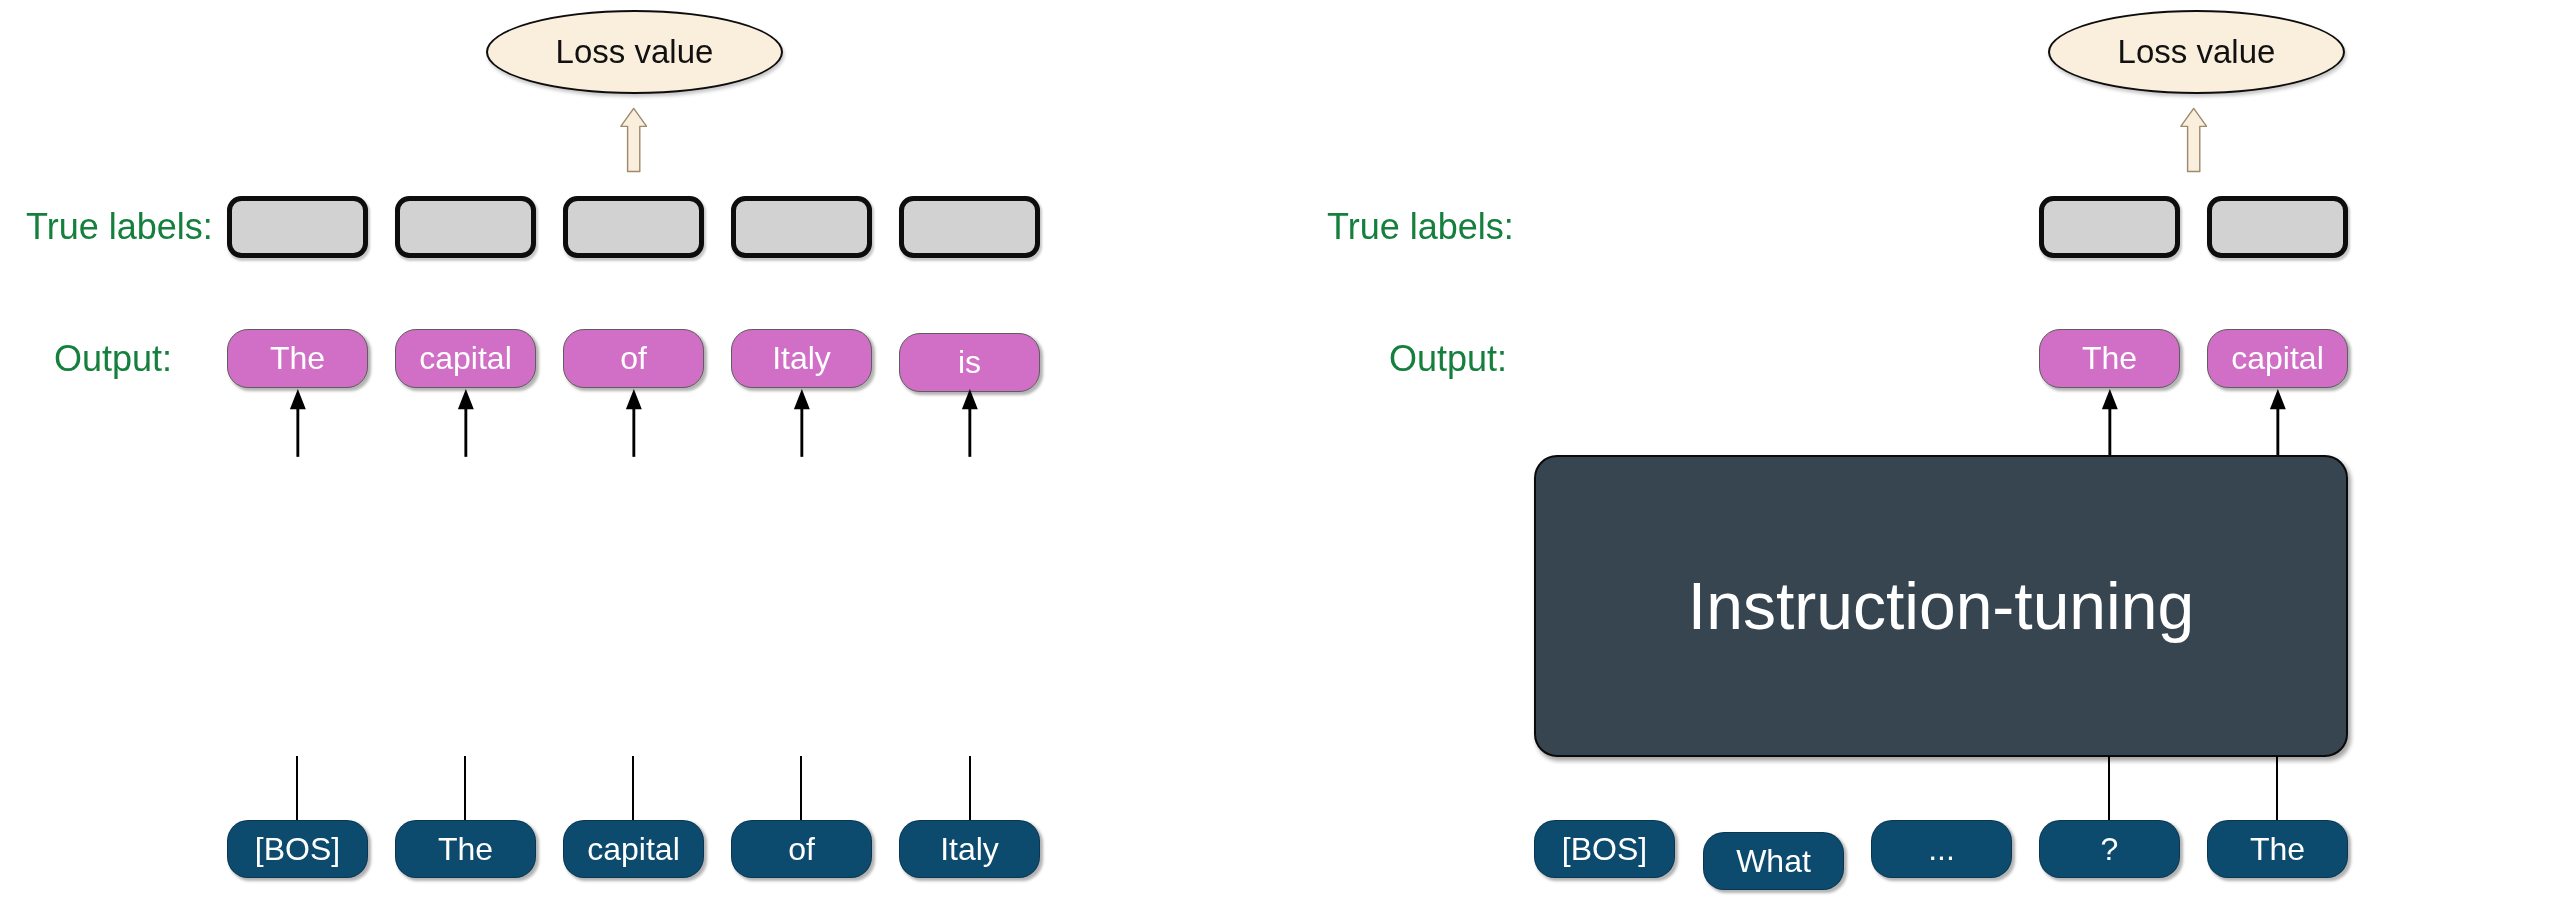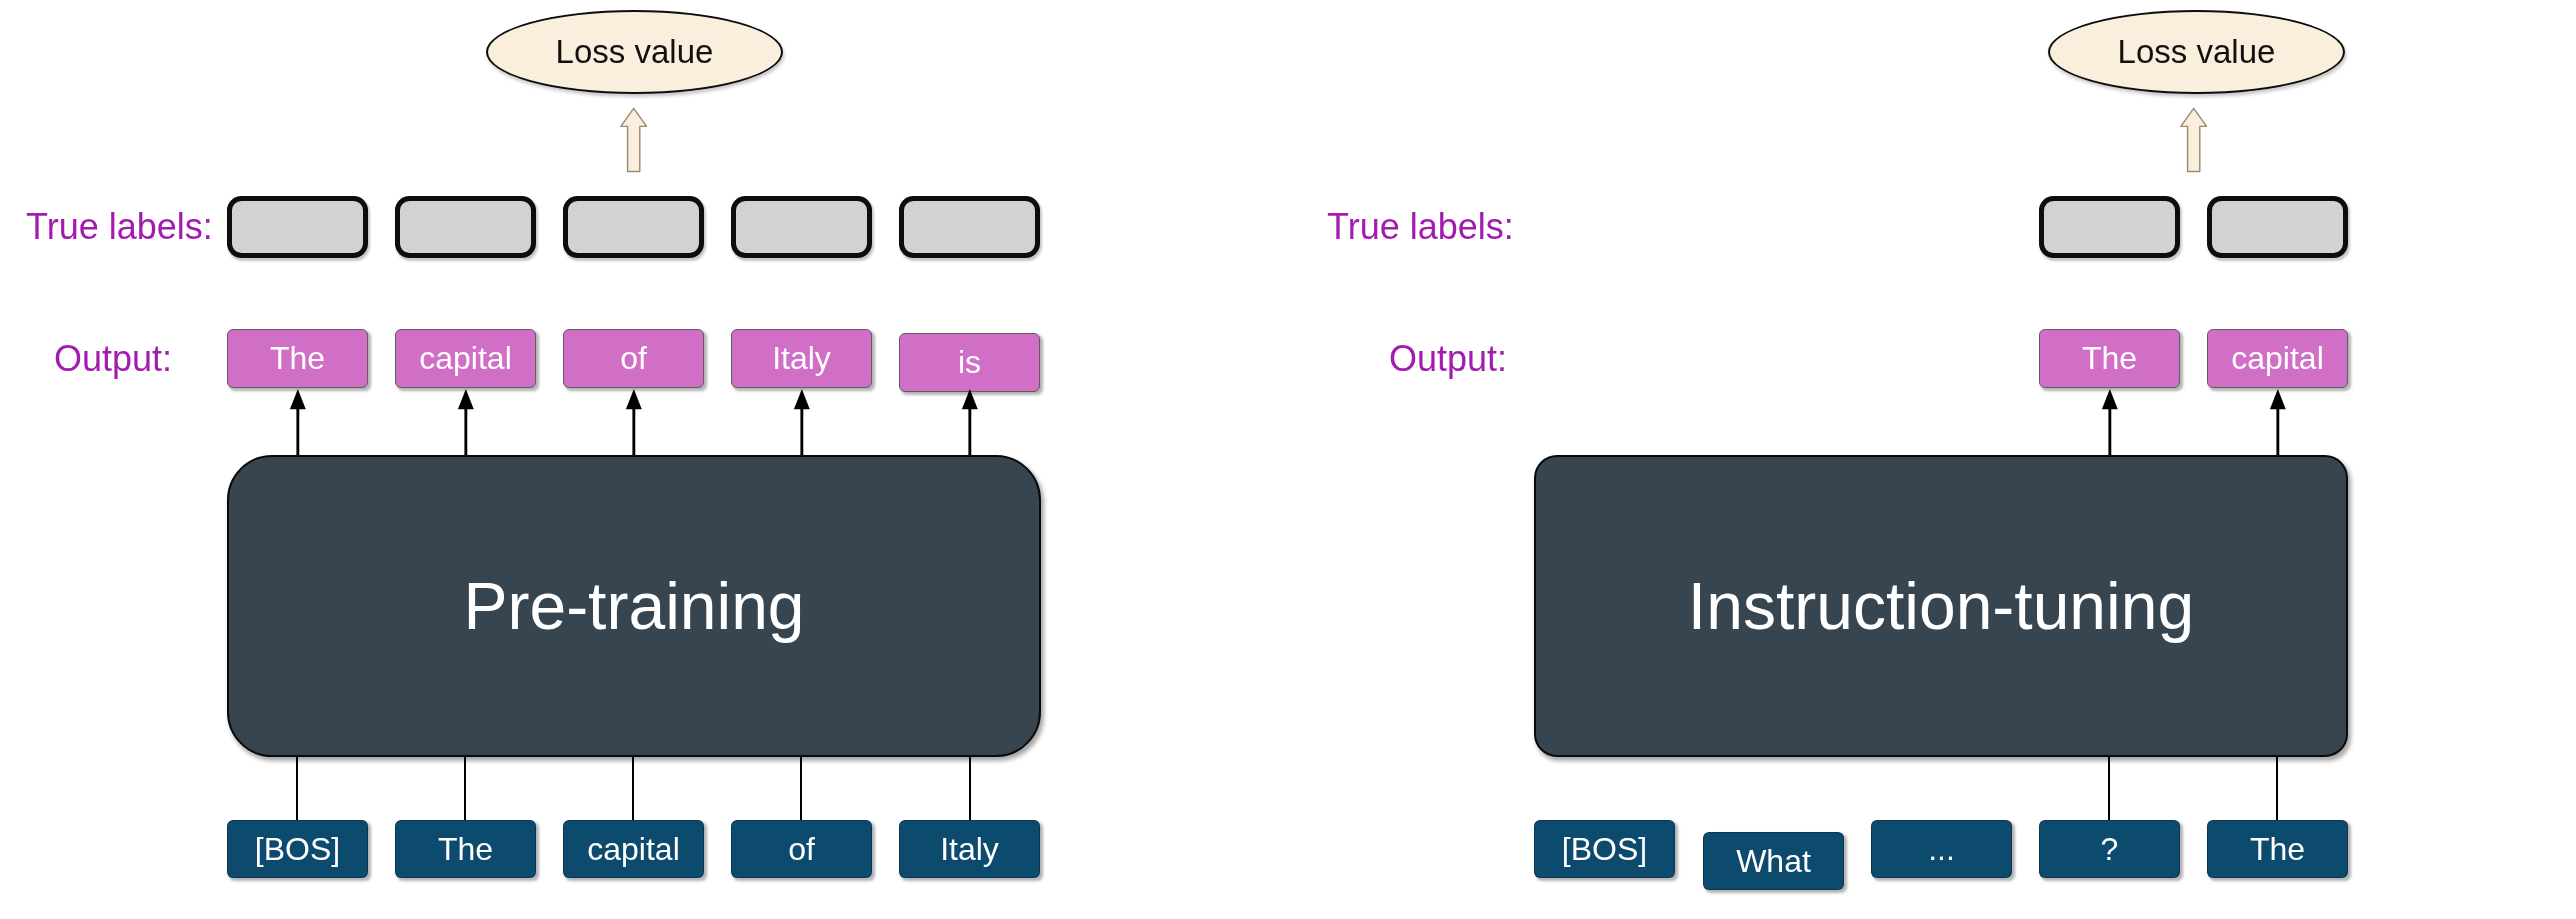--- a/index.html
+++ b/index.html
@@ -13,38 +13,38 @@
     display:flex;align-items:center;justify-content:center;
     font-size:33px;color:#111;box-sizing:border-box;
     box-shadow:1.4px 2.9px 3.6px rgba(0,0,0,0.22);
   }
   .slot{
     background:#D2D2D2;border:5px solid #0d0d0d;border-radius:14.4px;
     box-sizing:border-box;box-shadow:1.4px 2.2px 2.2px rgba(0,0,0,0.22);
   }
   .token{
     display:flex;align-items:center;justify-content:center;
-    color:#ffffff;font-size:32px;box-sizing:border-box;border-radius:6px;
+    color:#ffffff;font-size:32px;box-sizing:border-box;border-radius:21px;
   }
   .token.magenta{
     background:#D16EC6;border:1.4px solid #5e5e5e;
     box-shadow:2.2px 2.9px 2.9px rgba(0,0,0,0.30);
   }
   .token.teal{
     background:#0c4a6e;border:0.7px solid rgba(0,0,0,0.25);
     box-shadow:2.2px 2.9px 2.9px rgba(0,0,0,0.30);
   }
   .modelbox{
     background:#374550;border:2.9px solid #0a0a0a;border-radius:45px;
     display:flex;align-items:center;justify-content:center;
     color:#ffffff;font-size:66px;box-sizing:border-box;
     box-shadow:2.2px 3.6px 4.3px rgba(0,0,0,0.35);
   }
   .rowlabel{
-    color:#a21caf;font-size:36px;display:flex;align-items:center;white-space:nowrap;
+    color:#15803d;font-size:36px;display:flex;align-items:center;white-space:nowrap;
   }
   .connector{background:#000000;width:2.2px;}
   svg{display:block;}
 </style>
 </head>
 <body>
 
 <div class="canvas">
 
   <div class="abs ellipse" style="left:486px;top:10px;width:297px;height:84px;">
@@ -85,23 +85,20 @@
   </svg>
   <svg class="abs" style="left:791px;top:388px;" width="21.7" height="69" viewBox="0 0 30 95">
     <line x1="15" y1="95" x2="15" y2="24" stroke="#000" stroke-width="4"></line>
     <polygon points="15,1 4,29 26,29" fill="#000"></polygon>
   </svg>
   <svg class="abs" style="left:959px;top:388px;" width="21.7" height="69" viewBox="0 0 30 95">
     <line x1="15" y1="95" x2="15" y2="24" stroke="#000" stroke-width="4"></line>
     <polygon points="15,1 4,29 26,29" fill="#000"></polygon>
   </svg>
 
-  <div class="abs modelbox" style="left:227px;top:455px;width:814px;height:302px;">
-    <span>Pre-training</span>
-  </div>
 
   <div class="abs connector" style="left:296px;top:756px;height:64px;"></div>
   <div class="abs connector" style="left:464px;top:756px;height:64px;"></div>
   <div class="abs connector" style="left:632px;top:756px;height:64px;"></div>
   <div class="abs connector" style="left:800px;top:756px;height:64px;"></div>
   <div class="abs connector" style="left:969px;top:756px;height:64px;"></div>
 
   <div class="abs token teal" style="left:227px;top:820px;width:141px;height:58px;">[BOS]</div>
   <div class="abs token teal" style="left:395px;top:820px;width:141px;height:58px;">The</div>
   <div class="abs token teal" style="left:563px;top:820px;width:141px;height:58px;">capital</div>

